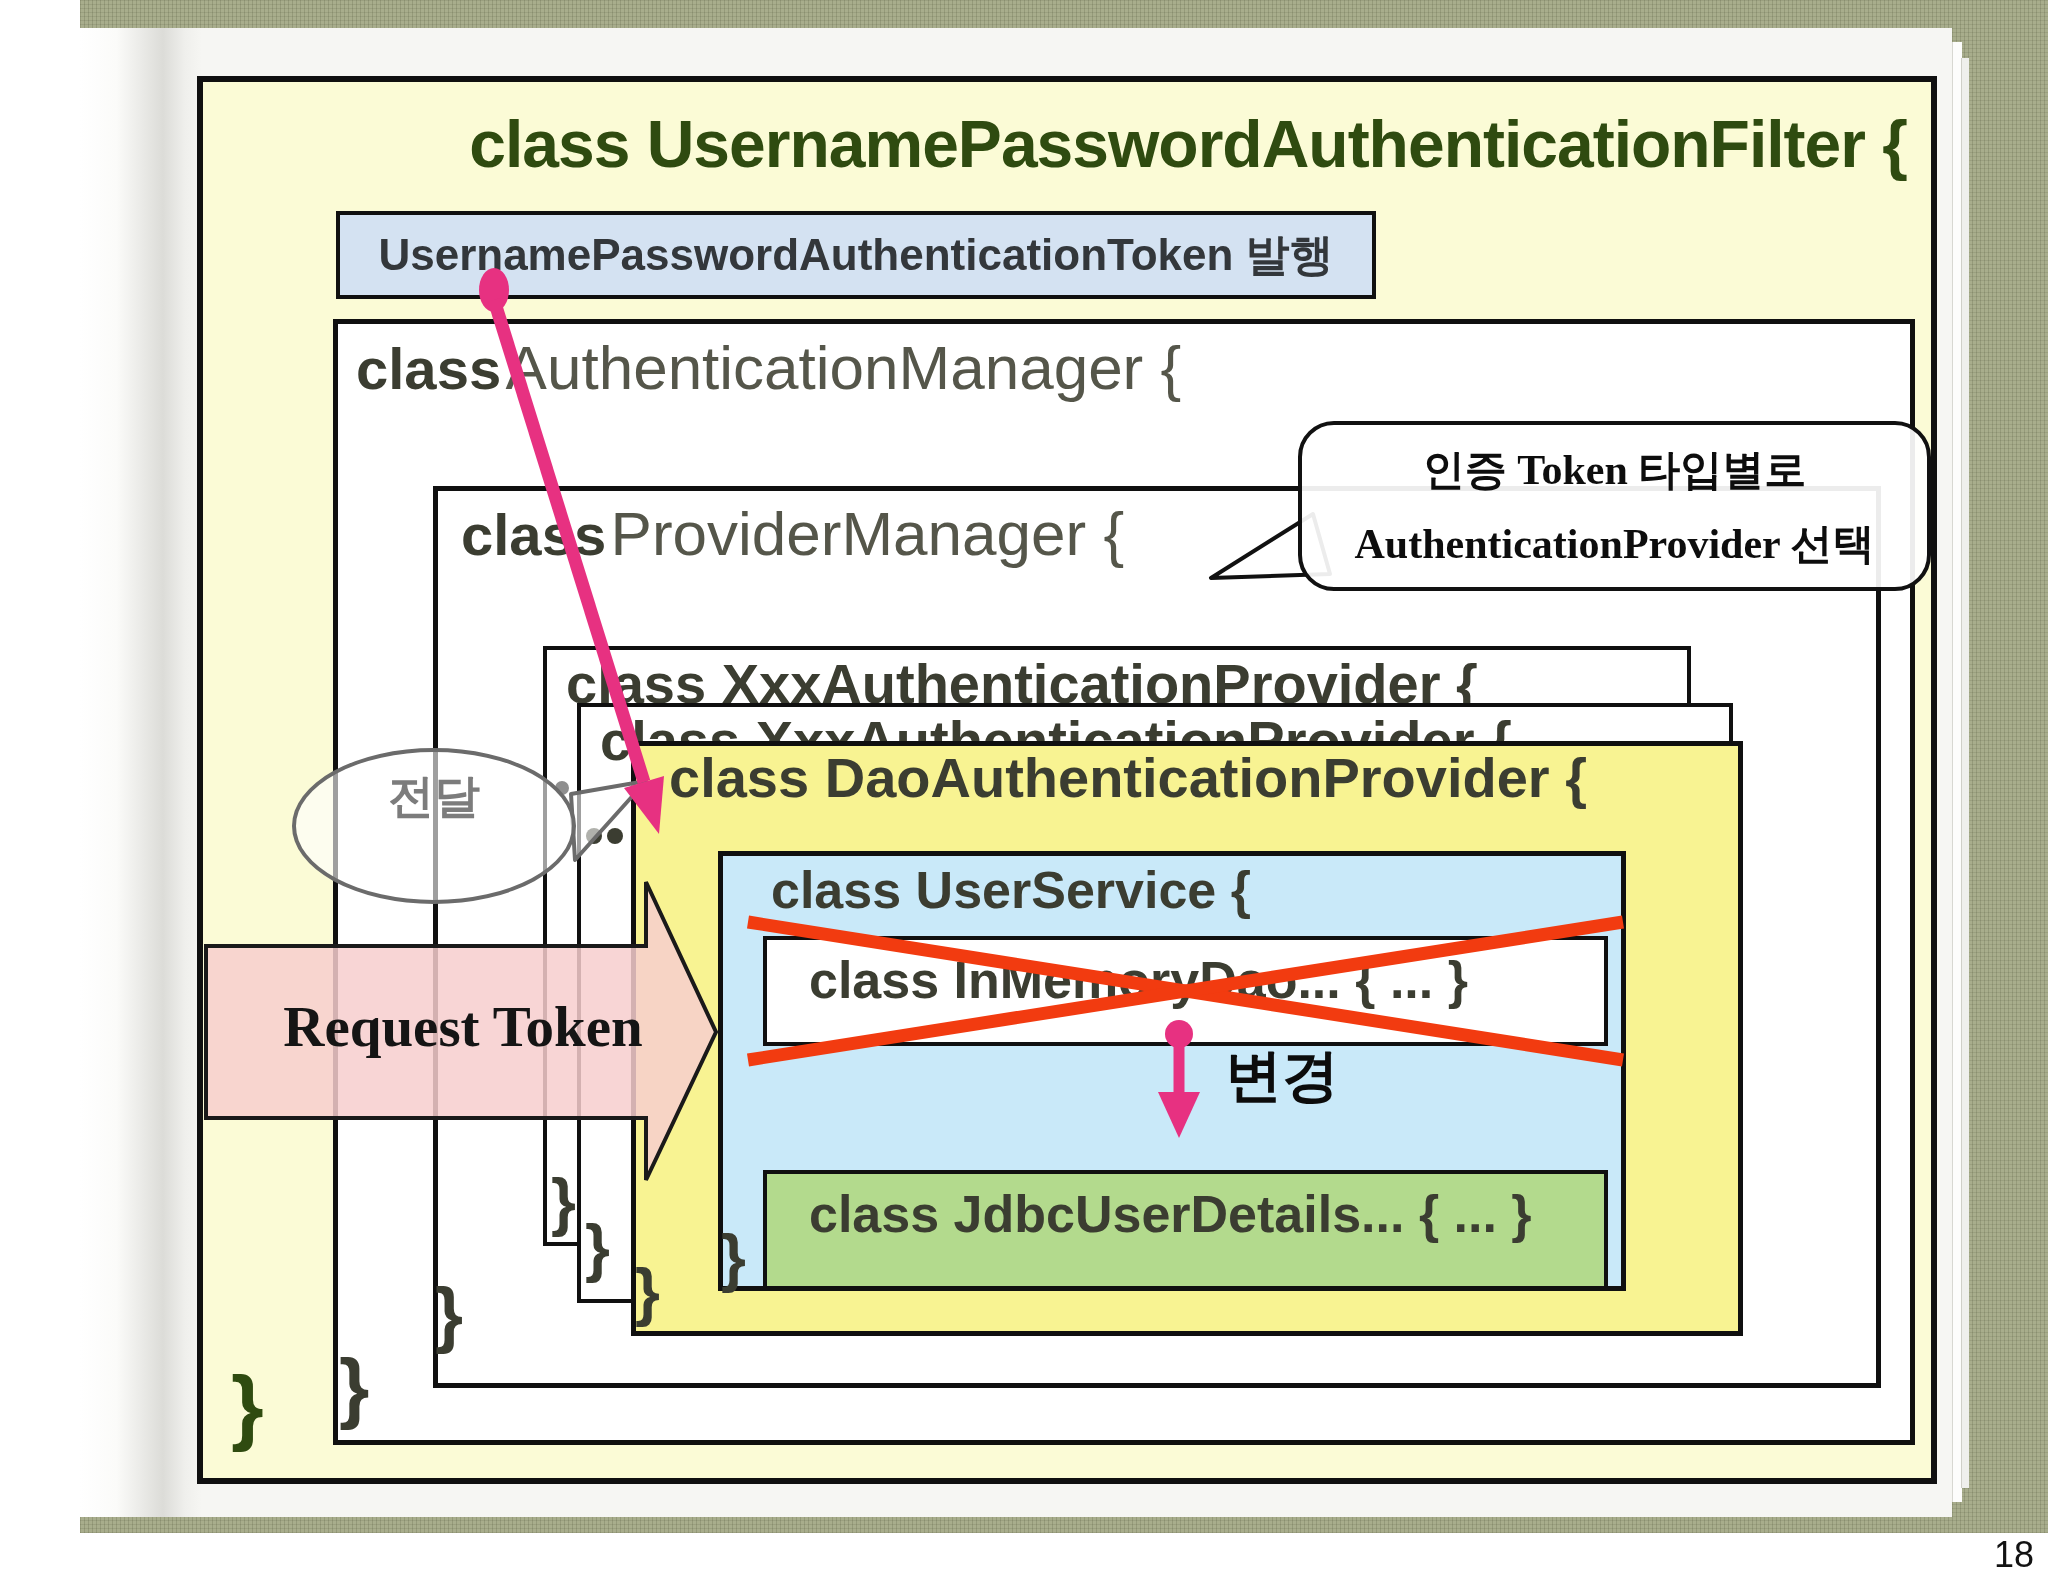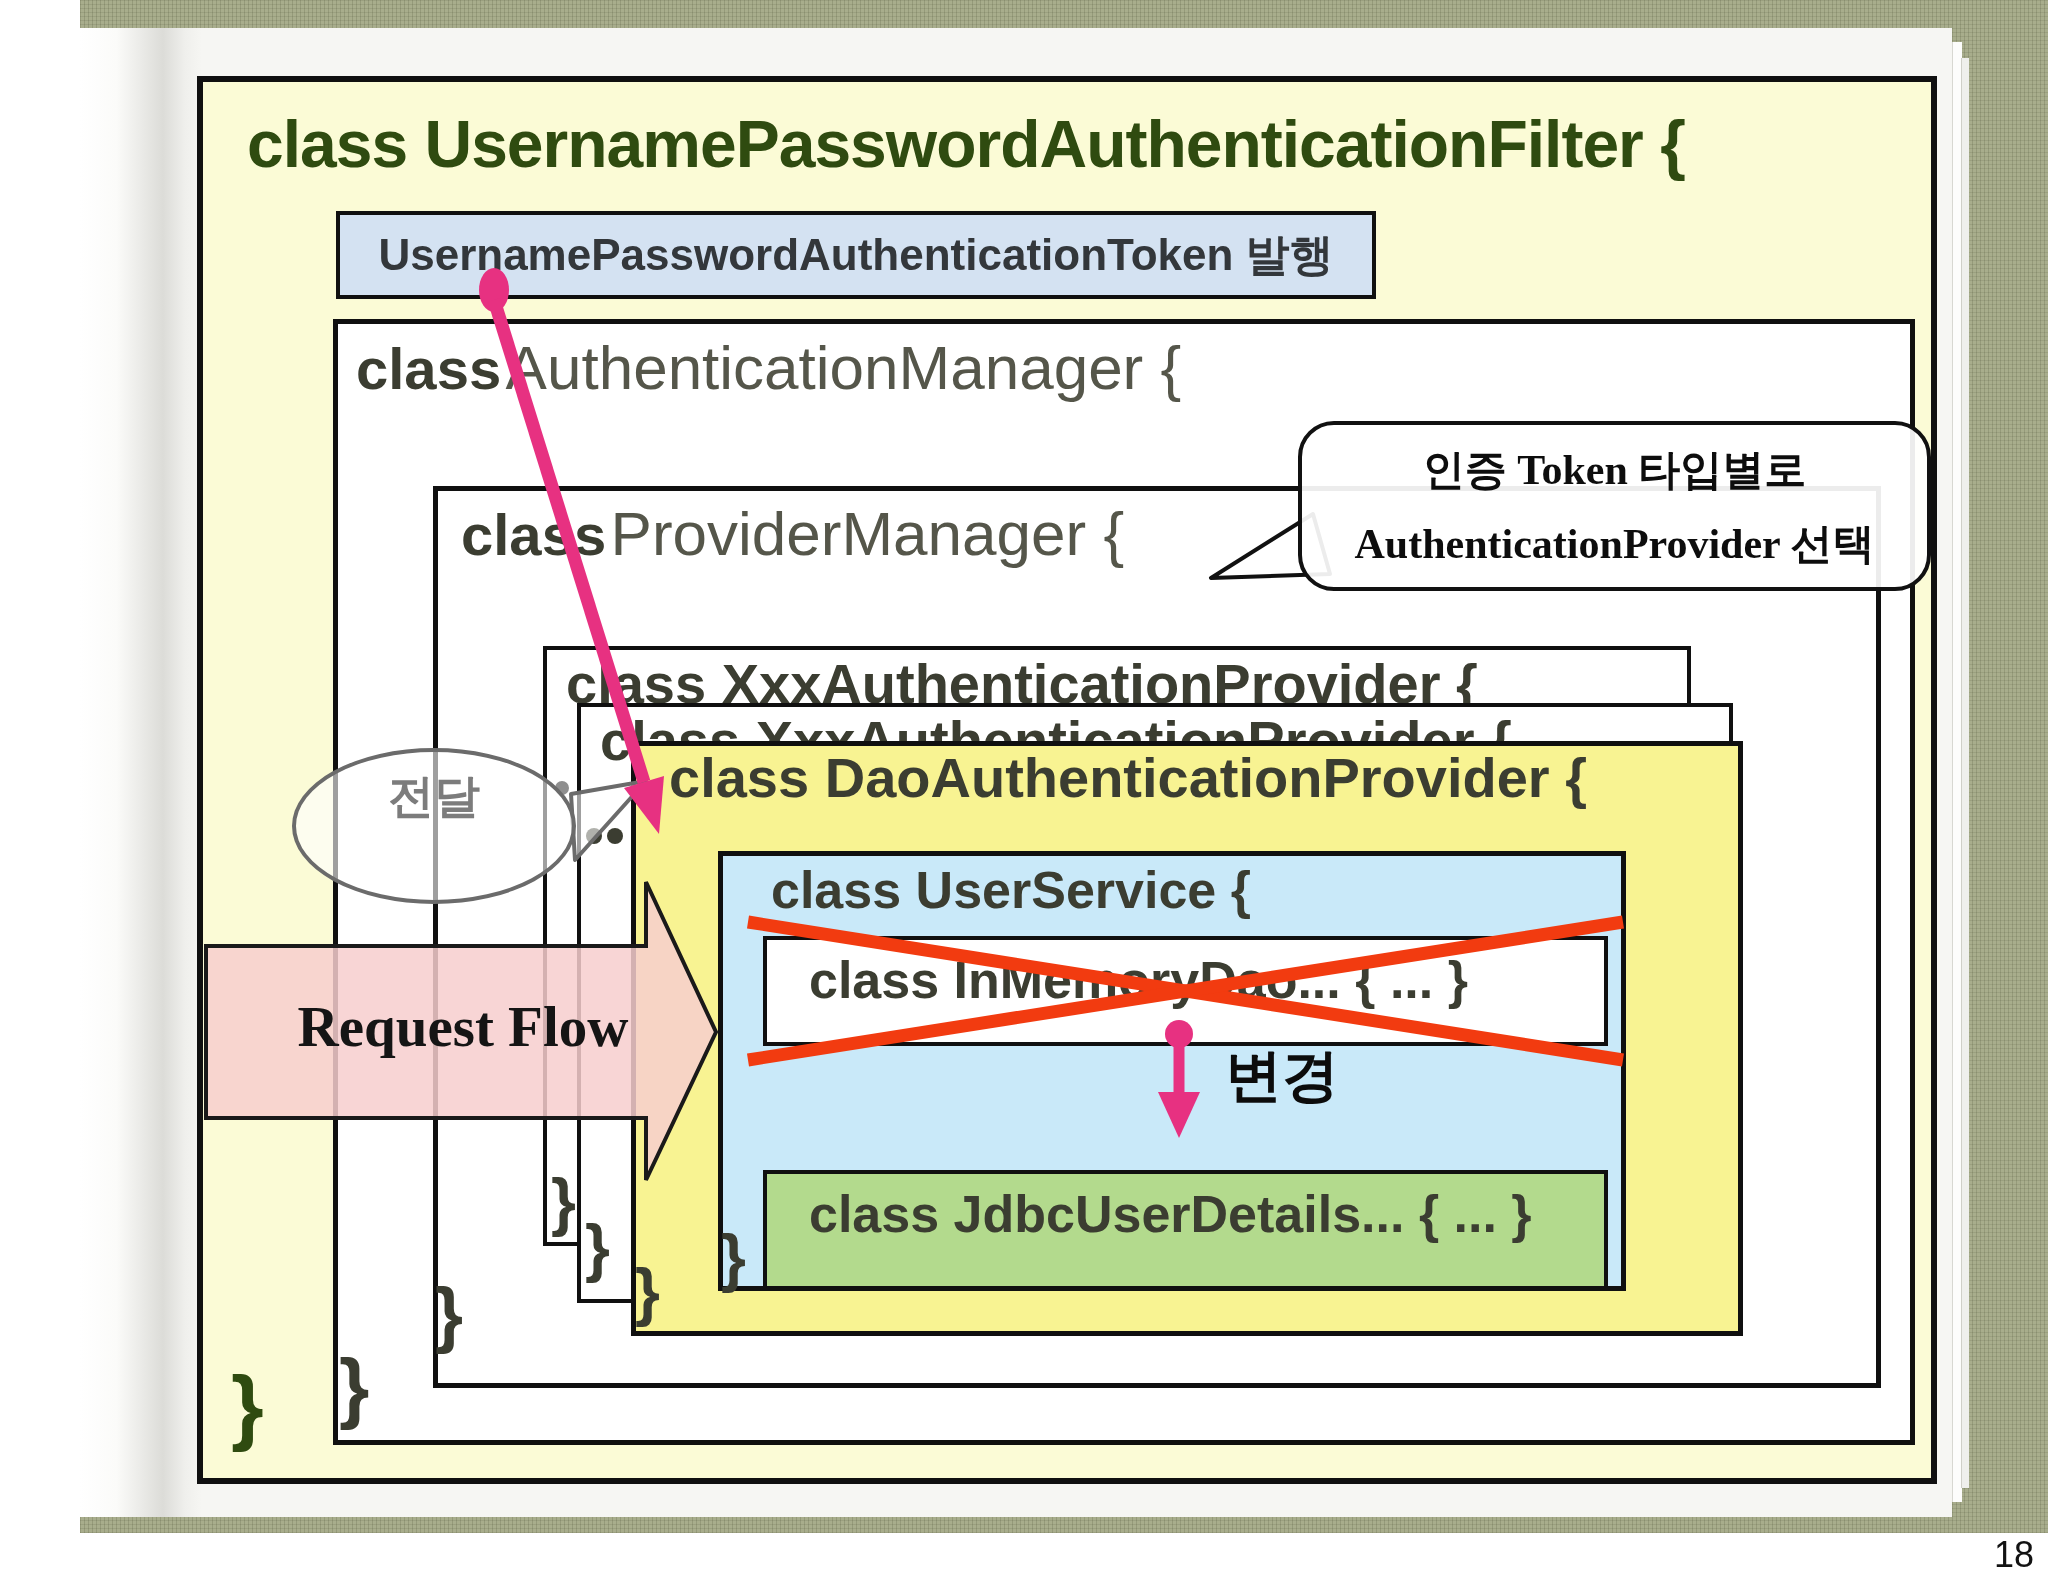--- a/index.html
+++ b/index.html
@@ -17,21 +17,21 @@
   .page-stack-2{position:absolute;left:1961px;top:58px;width:7px;height:1430px;background:#efefec;border-left:1px solid #cfcfc8;}
   .page-curl{position:absolute;left:80px;top:28px;width:122px;height:1489px;
     background:linear-gradient(90deg,#ffffff 0%,#fbfbf9 30%,#dcdcd8 68%,#efefec 86%,#f6f6f3 100%);}
   .page-number{position:absolute;right:14px;top:1534px;font-size:36px;color:#121212;margin-left:48px;}
 
   
   .slide{position:absolute;left:197px;top:76px;width:1740px;height:1408px;background:#fbfbd6;border:6px solid #101010;box-sizing:border-box;}
   .slide *{box-sizing:border-box;}
   .abs{position:absolute;}
 
-  .slide-title{left:44px;top:14px;width:1660px;font-size:66px;font-weight:700;letter-spacing:-1px;color:#2f4b10;line-height:96px;white-space:nowrap;}
+  .slide-title{left:44px;top:14px;width:1660px;font-size:66px;font-weight:700;letter-spacing:-1px;color:#2f4b10;line-height:96px;white-space:nowrap;text-align:right;}
 
   .cbox{position:absolute;border:5px solid #101010;background:#ffffff;}
   .box-token{left:133px;top:129px;width:1040px;height:88px;border-width:4px;background:#d4e2f2;text-align:center;}
   .box-token .lbl{font-size:44px;font-weight:600;color:#33373b;line-height:80px;white-space:nowrap;}
   .box-auth{left:130px;top:237px;width:1582px;height:1126px;}
   .box-provider{left:230px;top:404px;width:1448px;height:902px;}
   .box-x1{left:340px;top:564px;width:1148px;height:600px;border-width:4px;}
   .box-x2{left:374px;top:621px;width:1156px;height:600px;border-width:4px;}
   .box-dao{left:428px;top:659px;width:1112px;height:595px;background:#f8f392;}
   .box-us{left:515px;top:769px;width:908px;height:440px;background:#c9e9f9;}
@@ -154,17 +154,17 @@
 
     <div class="abs token-bubble">
       <div>전달</div>
     </div>
 
     <div class="abs select-bubble">
       <div>인증 Token 타입별로</div>
       <div>AuthenticationProvider 선택</div>
     </div>
 
-    <div class="abs request-label">Request Flow</div>
+    <div class="abs request-label">Request Token</div>
     <div class="abs change-label">변경</div>
 
   </div>
 </div>
 
 </body></html>

